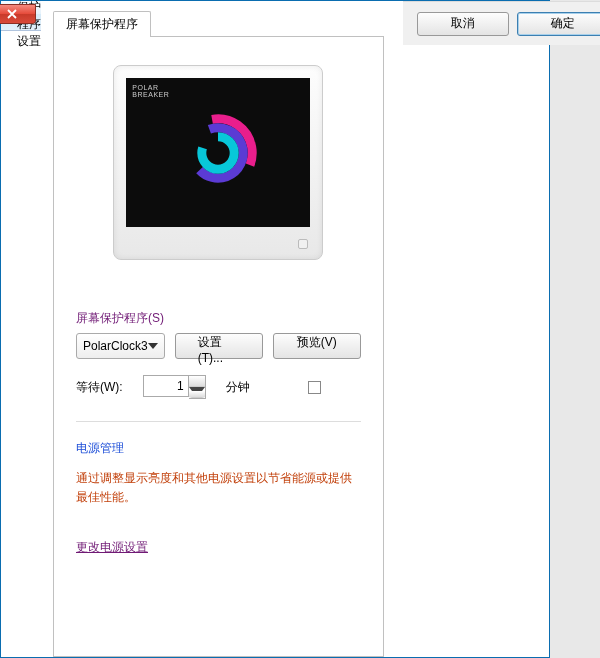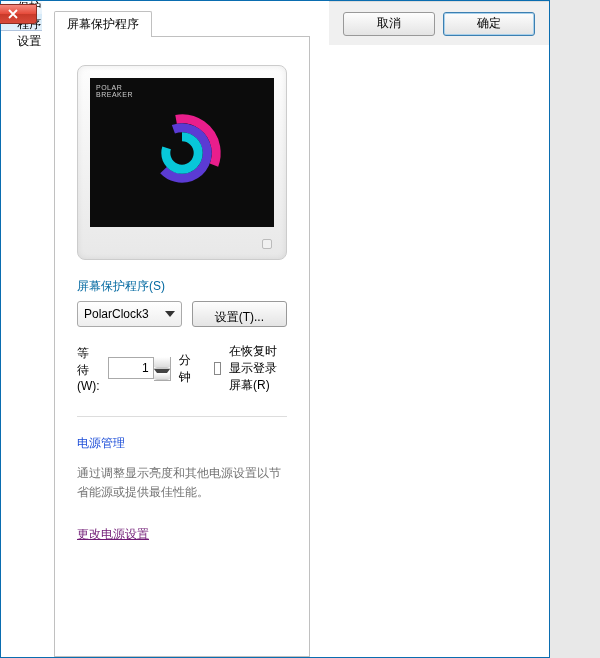--- a/index.html
+++ b/index.html
@@ -19,39 +19,39 @@
 .tab { padding: 4px 12px; border: 1px solid #c0c0c0; border-bottom: none; background: #fff; margin-bottom: -1px; position: relative; z-index: 2; border-radius: 2px 2px 0 0; cursor:pointer; }
 .tab-content { border: 1px solid #c0c0c0; border-top: none; flex:1; padding: 18px 22px 14px 22px; display:flex; flex-direction:column; }
 
 .preview-area { display:flex; justify-content:center; margin: 10px 0 18px 0; }
 .monitor { width: 210px; height: 195px; background: linear-gradient(to bottom,#fdfdfd,#e8e8e8); border:1px solid #ccc; border-radius:8px; box-shadow: inset 0 0 6px rgba(0,0,0,0.08); position:relative; padding:12px 12px 32px 12px; }
 .screen { width:100%; height:100%; background:#0c0c0c; position:relative; overflow:hidden; }
 .screen-label { position:absolute; top:6px; left:6px; color:#ccc; font-size:7px; line-height:7px; letter-spacing:0.5px; }
 .rings { position:absolute; top:50%; left:50%; transform:translate(-50%,-50%); }
 .monitor-btn { position:absolute; bottom:10px; right:14px; width:10px; height:10px; border:1px solid #bbb; border-radius:2px; background:#f0f0f0; }
 
-.section-label { color:#0369a1; margin-bottom: 6px; }
+.section-label { color:#701a75; margin-bottom: 6px; margin-top: 32px; }
 .row { display:flex; align-items:center; gap:10px; margin-bottom: 16px; }
 .combo { flex:1; height:26px; border:1px solid #aaa; background: linear-gradient(to bottom,#fff,#eee); display:flex; align-items:center; padding:0 6px; justify-content:space-between; cursor:pointer; border-radius:3px; }
 .combo-arrow { width:0;height:0;border-left:5px solid transparent;border-right:5px solid transparent;border-top:6px solid #333; }
-.btn { height:26px; padding: 0 22px; border:1px solid #999; background: linear-gradient(to bottom,#fdfdfd,#e4e4e4); border-radius:3px; cursor:pointer; display:flex; align-items:flex-end; justify-content:center; min-width:88px; }
+.btn { height:26px; padding: 0 22px; border:1px solid #999; background: linear-gradient(to bottom,#fdfdfd,#e4e4e4); border-radius:3px; cursor:pointer; display:flex; align-items:flex-start; justify-content:center; min-width:88px; }
 
-.wait-row { display:flex; align-items:center; gap:8px; margin-bottom: 22px; }
+.wait-row { display:flex; align-items:center; gap:20px; margin-bottom: 22px; }
 .spinner { display:flex; align-items:stretch; }
 .spinner input { width:46px; height:22px; border:1px solid #aaa; text-align:right; padding-right:4px; }
 .spin-btns { display:flex; flex-direction:column; border:1px solid #aaa; border-left:none; }
 .spin-btns div { width:16px; height:11px; background:linear-gradient(to bottom,#fff,#ddd); display:flex;align-items:center;justify-content:center; cursor:pointer; }
 .spin-btns div:first-child { border-bottom:1px solid #ccc; }
 .tri-up {width:0;height:0;border-left:3px solid transparent;border-right:3px solid transparent;border-bottom:4px solid #444;}
 .tri-dn {width:0;height:0;border-left:3px solid transparent;border-right:3px solid transparent;border-top:4px solid #444;}
 .chk { width:13px; height:13px; border:1px solid #888; background:#fff; cursor:pointer; }
 
 .group { margin-top: 4px; }
 .group-title { color:#1d4ed8; margin-bottom: 12px; }
-.group-text { color:#737373; line-height:1.6; margin-bottom: 24px; }
+.group-text { color:#c2410c; line-height:1.6; margin-bottom: 32px; }
 .link { color:#701a75; text-decoration: underline; cursor:pointer; }
 .divider { height:1px; background:#ddd; margin: 0 0 14px 0; }
 
 .dialog-btns { height: 44px; background: #f0f0f0; border-top:1px solid #dcdcdc; display:flex; align-items:center; justify-content:flex-end; gap:8px; padding: 0 14px; }
 .dlg-btn { height:24px; min-width:92px; border:1px solid #999; background: linear-gradient(to bottom,#fdfdfd,#e4e4e4); border-radius:3px; cursor:pointer; display:flex;align-items:center;justify-content:center; }
 .dlg-btn.default { border:1px solid #3c7fb1; box-shadow: 0 0 0 1px #a7d0eb inset; }
 .dlg-btn.disabled { color:#999; cursor:default; }
 </style>
 </head>
 <body>
@@ -96,39 +96,41 @@
       <div class="section-label">屏幕保护程序(S)</div>
 
       <div class="row">
         <div class="combo">
           <span>PolarClock3</span>
           <div class="combo-arrow"></div>
         </div>
         <div class="btn">
           <span>设置(T)...</span>
         </div>
+        <div class="btn">
+          <span>预览(V)</span>
+        </div>
       </div>
 
       <div class="wait-row">
         <span>等待(W):</span>
         <div class="spinner">
           <input type="text" value="1" style="">
           <div class="spin-btns">
             <div>
                 <div class="tri-up"></div>
               </div>
             <div>
                 <div class="tri-dn"></div>
               </div>
           </div>
         </div>
         <span>分钟</span>
         <span style="width:18px"></span>
         <div class="chk"></div>
-        <span>在恢复时显示登录屏幕(R)</span>
       </div>
 
       <div class="divider"></div>
 
       <div class="group">
         <div class="group-title">电源管理</div>
         <div class="group-text">通过调整显示亮度和其他电源设置以节省能源或提供最佳性能。</div>
         <span class="link">更改电源设置</span>
       </div>
 

